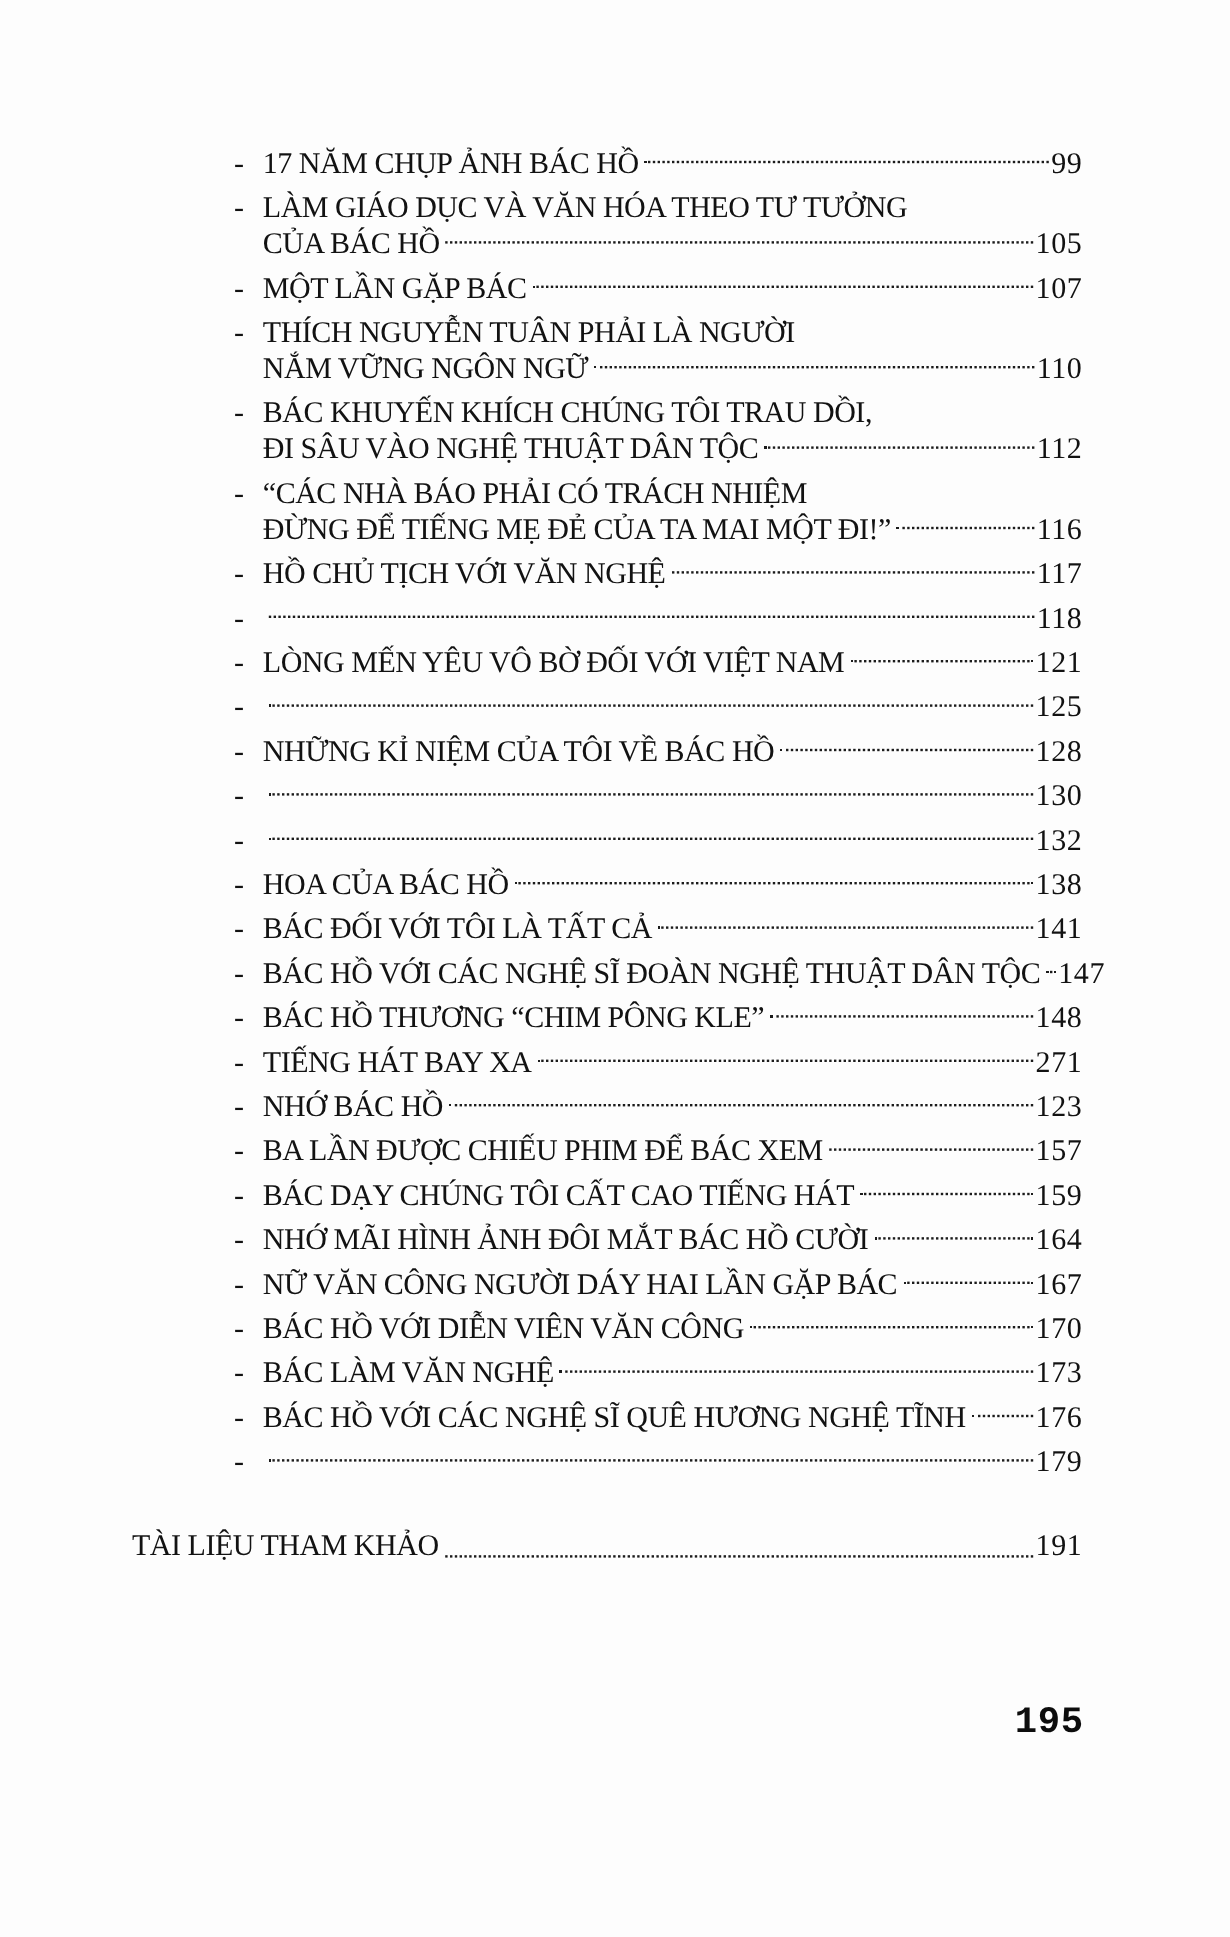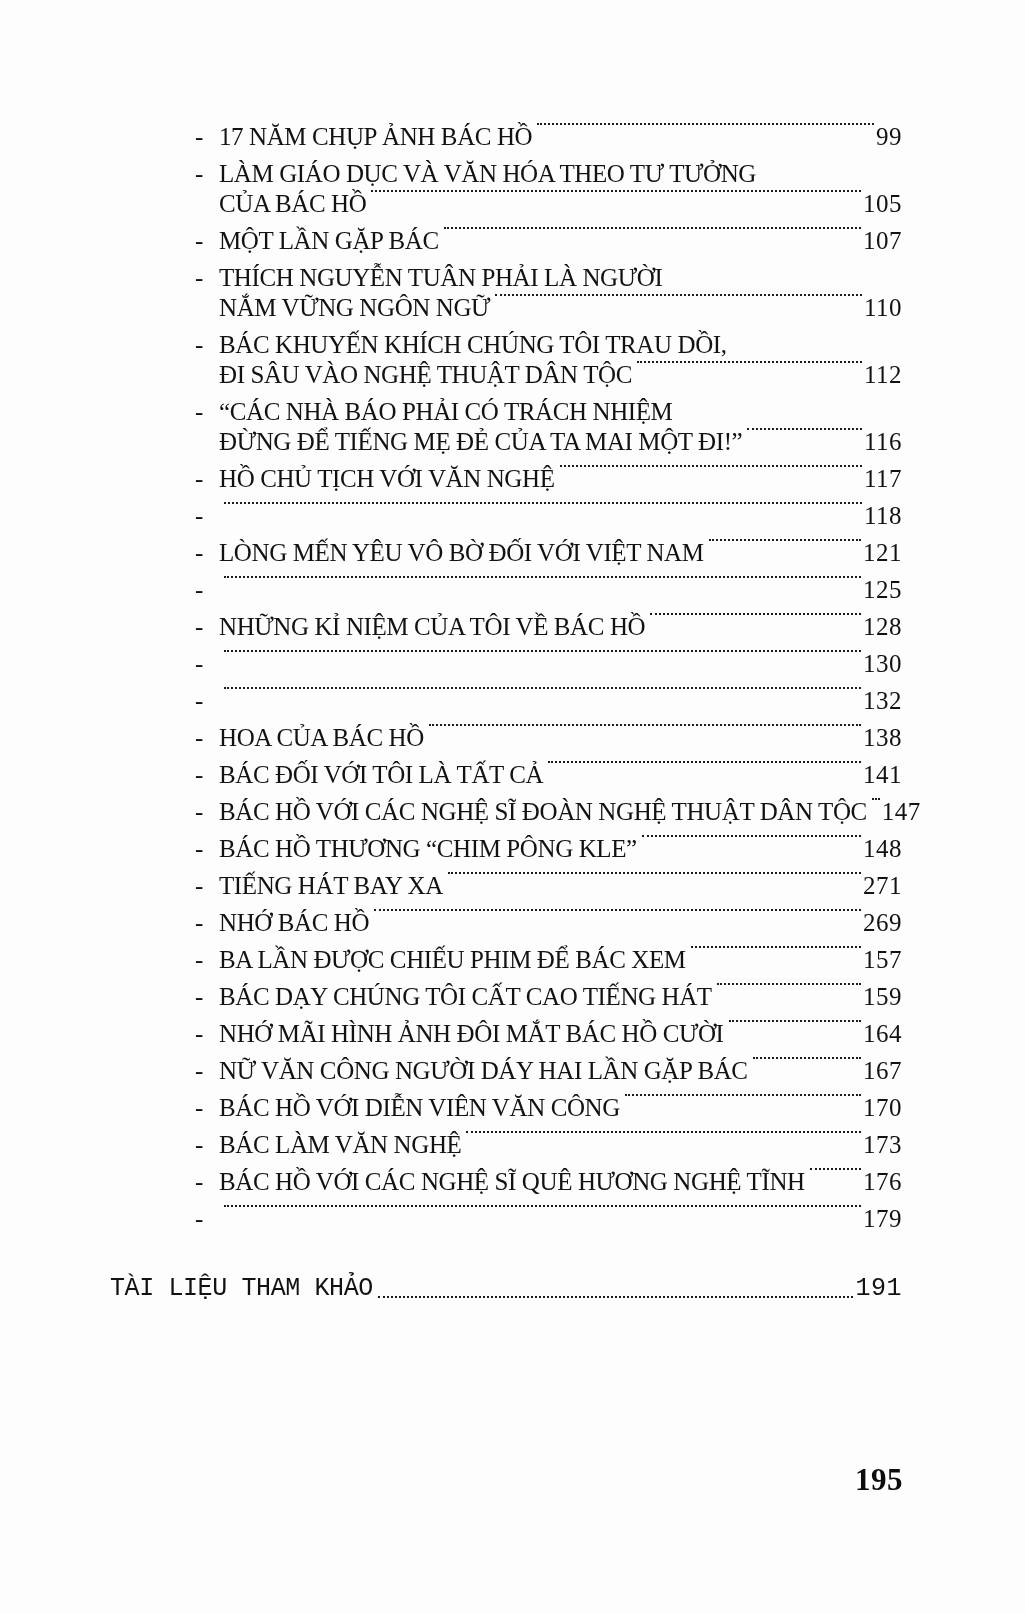--- a/index.html
+++ b/index.html
@@ -41,21 +41,21 @@
   .body {
     flex: 1;
     min-width: 0;
   }
   .line {
     line-height: 30px;
     white-space: nowrap;
   }
   .line.last {
     display: flex;
-    align-items: flex-start;
+    align-items: center;
   }
   .txt {
     white-space: nowrap;
     flex-shrink: 0;
   }
   .leader {
     flex: 1;
     min-width: 8px;
     border-bottom: 2px dotted #1b1b1b;
     margin: 0 2px 6px 5px;
@@ -64,31 +64,30 @@
   .pg {
     flex-shrink: 0;
     letter-spacing: 0.5px;
   }
   .ref-row {
     margin-left: -85px;
     margin-top: 40px;
     font-size: 25px;
     line-height: 30px;
     letter-spacing: -0.4px;
-    font-family: Liberation Mono, monospace;
   }
   .ref-row .line.last {
     display: flex;
     align-items: flex-end;
   }
   .folio {
     position: absolute;
-    top: 1462px;
+    top: 1418px;
     right: 122px;
-    font-family: Liberation Serif, serif;
+    font-family: Liberation Mono, monospace;
     font-weight: bold;
     font-size: 31px;
     letter-spacing: 0.5px;
     color: #0d0d0d;
   }
 </style>
 </head>
 <body>
 
 <div class="page">
@@ -291,21 +290,21 @@
           </div>
         </div>
   </div>
 
   <div class="entry">
     <span class="dash">-</span>
     <div class="body">
           <div class="line last">
             <span class="txt">NHỚ BÁC HỒ</span>
             <span class="leader"></span>
-            <span class="pg">269</span>
+            <span class="pg">123</span>
           </div>
         </div>
   </div>
 
   <div class="entry">
     <span class="dash">-</span>
     <div class="body">
           <div class="line last">
             <span class="txt">BA LẦN ĐƯỢC CHIẾU PHIM ĐỂ BÁC XEM</span>
             <span class="leader"></span>

